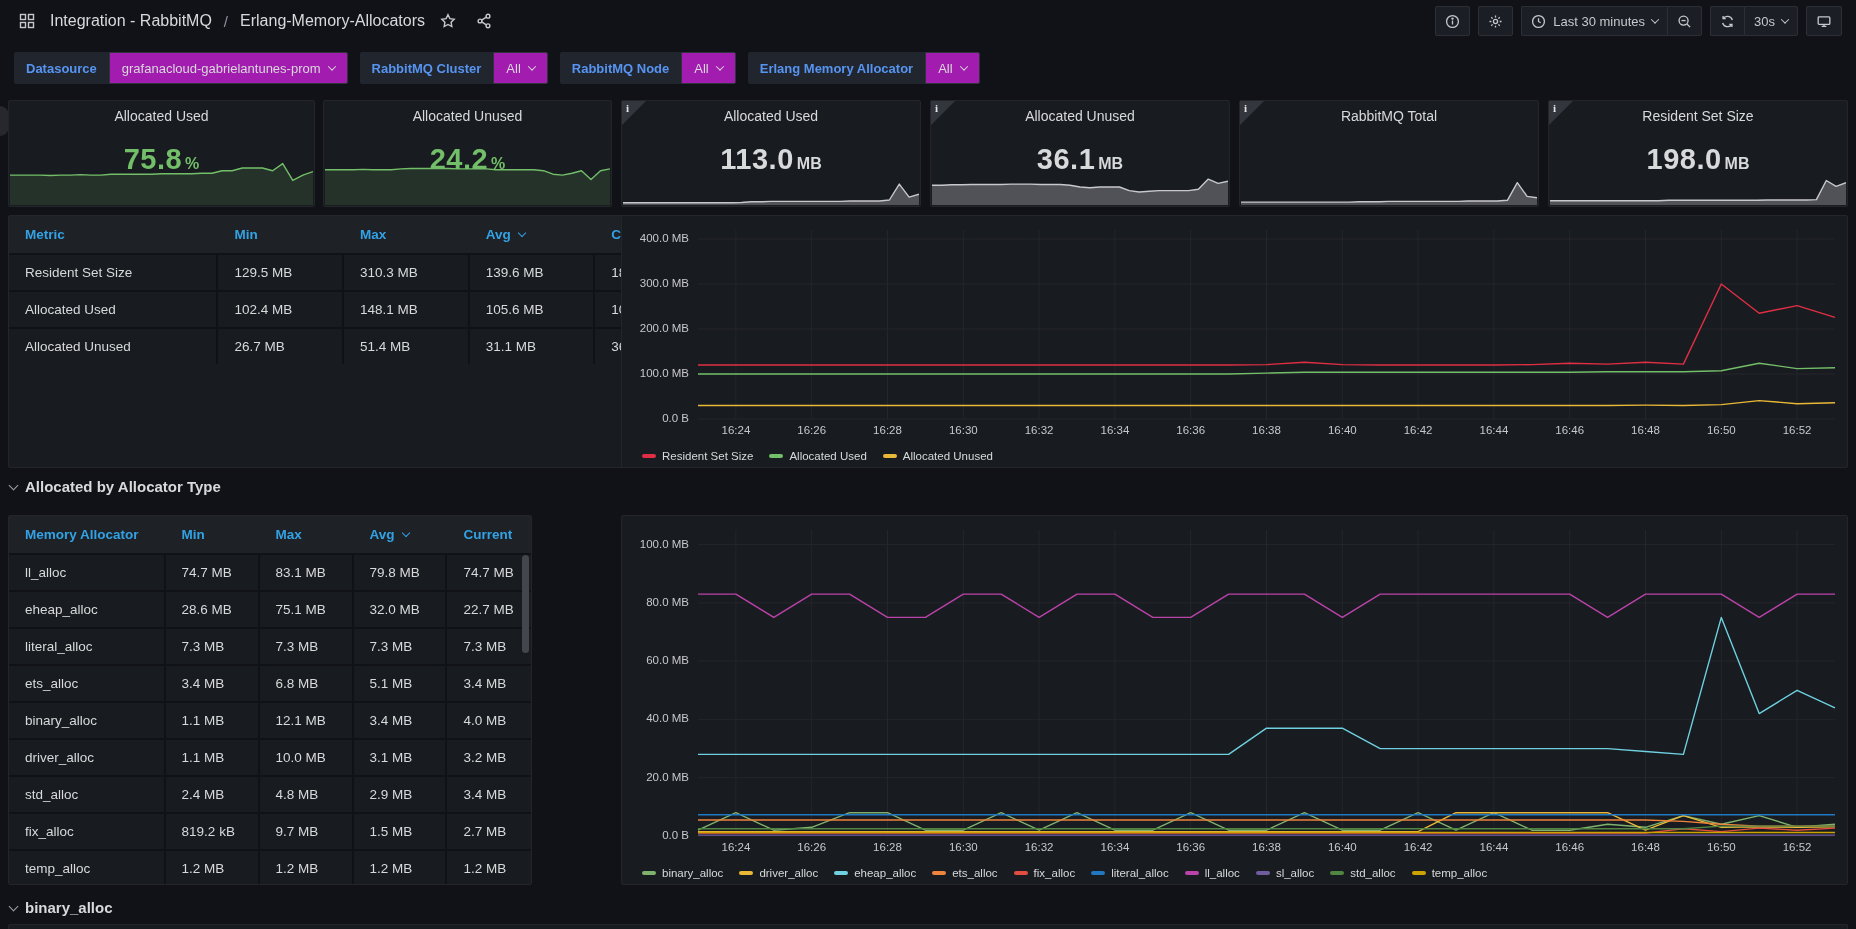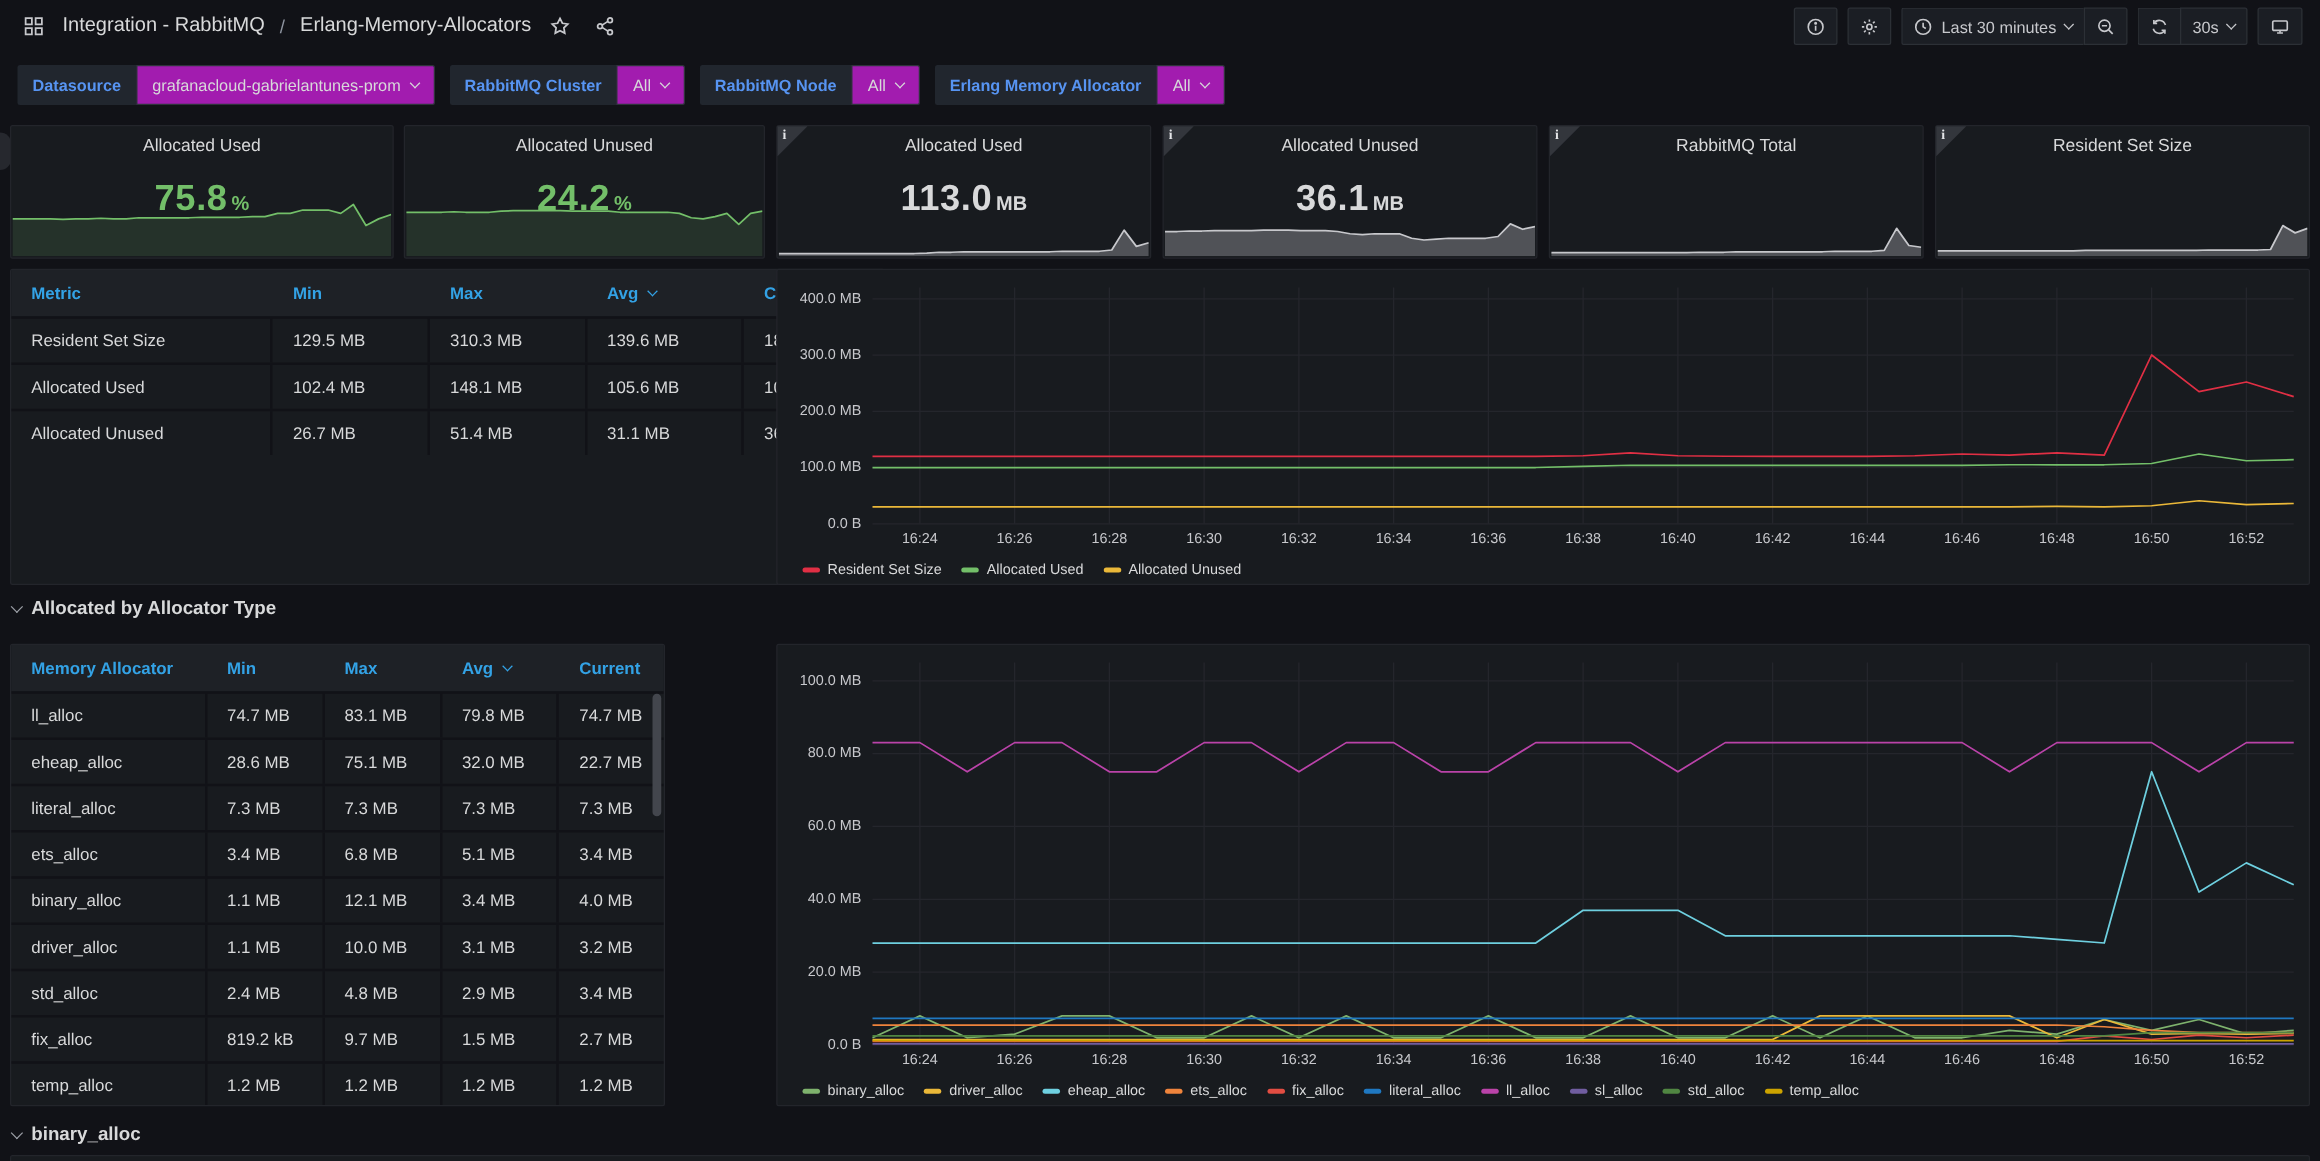--- a/index.html
+++ b/index.html
@@ -228,20 +228,21 @@
     <div class="panel-title">RabbitMQ Total</div>
     <div class="spark" style="height:36px;"><svg width="296" height="36" xmlns="http://www.w3.org/2000/svg">
           <polygon points="0,36 0.0,33.1 9.9,33.1 19.7,33.1 29.6,33.1 39.5,33.1 49.3,33.1 59.2,33.1 69.1,33.1 78.9,33.1 88.8,33.1 98.7,33.1 108.5,33.1 118.4,32.8 128.3,32.8 138.1,32.8 148.0,32.4 157.9,32.4 167.7,32.4 177.6,32.4 187.5,32.4 197.3,32.4 207.2,32.4 217.1,32.4 226.9,32.0 236.8,32.0 246.7,32.0 256.5,32.0 266.4,31.3 276.3,13.7 286.1,27.4 296.0,28.8 296,36" fill="rgba(199,200,204,0.32)"></polygon>
           <polyline points="0.0,33.1 9.9,33.1 19.7,33.1 29.6,33.1 39.5,33.1 49.3,33.1 59.2,33.1 69.1,33.1 78.9,33.1 88.8,33.1 98.7,33.1 108.5,33.1 118.4,32.8 128.3,32.8 138.1,32.8 148.0,32.4 157.9,32.4 167.7,32.4 177.6,32.4 187.5,32.4 197.3,32.4 207.2,32.4 217.1,32.4 226.9,32.0 236.8,32.0 246.7,32.0 256.5,32.0 266.4,31.3 276.3,13.7 286.1,27.4 296.0,28.8" fill="none" stroke="#C7C8CC" stroke-width="1.4" stroke-linejoin="round"></polyline>
         </svg></div>
   </div>
   <div class="panel" style="left:1548px;top:100px;width:300px;height:107px;">
     <div class="info-corner"></div>
       <div class="info-i">i</div>
     <div class="panel-title">Resident Set Size</div>
+    <div class="stat-value stat-white"><span class="num">198.0</span><span class="unit">MB</span></div>
     <div class="spark" style="height:36px;"><svg width="296" height="36" xmlns="http://www.w3.org/2000/svg">
           <polygon points="0,36 0.0,31.7 9.9,31.7 19.7,31.7 29.6,31.7 39.5,31.7 49.3,31.7 59.2,31.7 69.1,31.7 78.9,31.7 88.8,31.7 98.7,31.7 108.5,31.7 118.4,31.3 128.3,31.3 138.1,31.3 148.0,31.3 157.9,31.3 167.7,31.3 177.6,31.3 187.5,31.3 197.3,31.3 207.2,31.3 217.1,31.0 226.9,31.0 236.8,31.0 246.7,31.0 256.5,31.0 266.4,30.6 276.3,11.5 286.1,17.3 296.0,13.7 296,36" fill="rgba(199,200,204,0.32)"></polygon>
           <polyline points="0.0,31.7 9.9,31.7 19.7,31.7 29.6,31.7 39.5,31.7 49.3,31.7 59.2,31.7 69.1,31.7 78.9,31.7 88.8,31.7 98.7,31.7 108.5,31.7 118.4,31.3 128.3,31.3 138.1,31.3 148.0,31.3 157.9,31.3 167.7,31.3 177.6,31.3 187.5,31.3 197.3,31.3 207.2,31.3 217.1,31.0 226.9,31.0 236.8,31.0 246.7,31.0 256.5,31.0 266.4,30.6 276.3,11.5 286.1,17.3 296.0,13.7" fill="none" stroke="#C7C8CC" stroke-width="1.4" stroke-linejoin="round"></polyline>
         </svg></div>
   </div>
 
   <div class="panel" style="left:8px;top:215px;width:700px;height:253px;">
     <div class="gtable">
         <div class="t-head">
           <div class="t-hcell c0">Metric</div>

